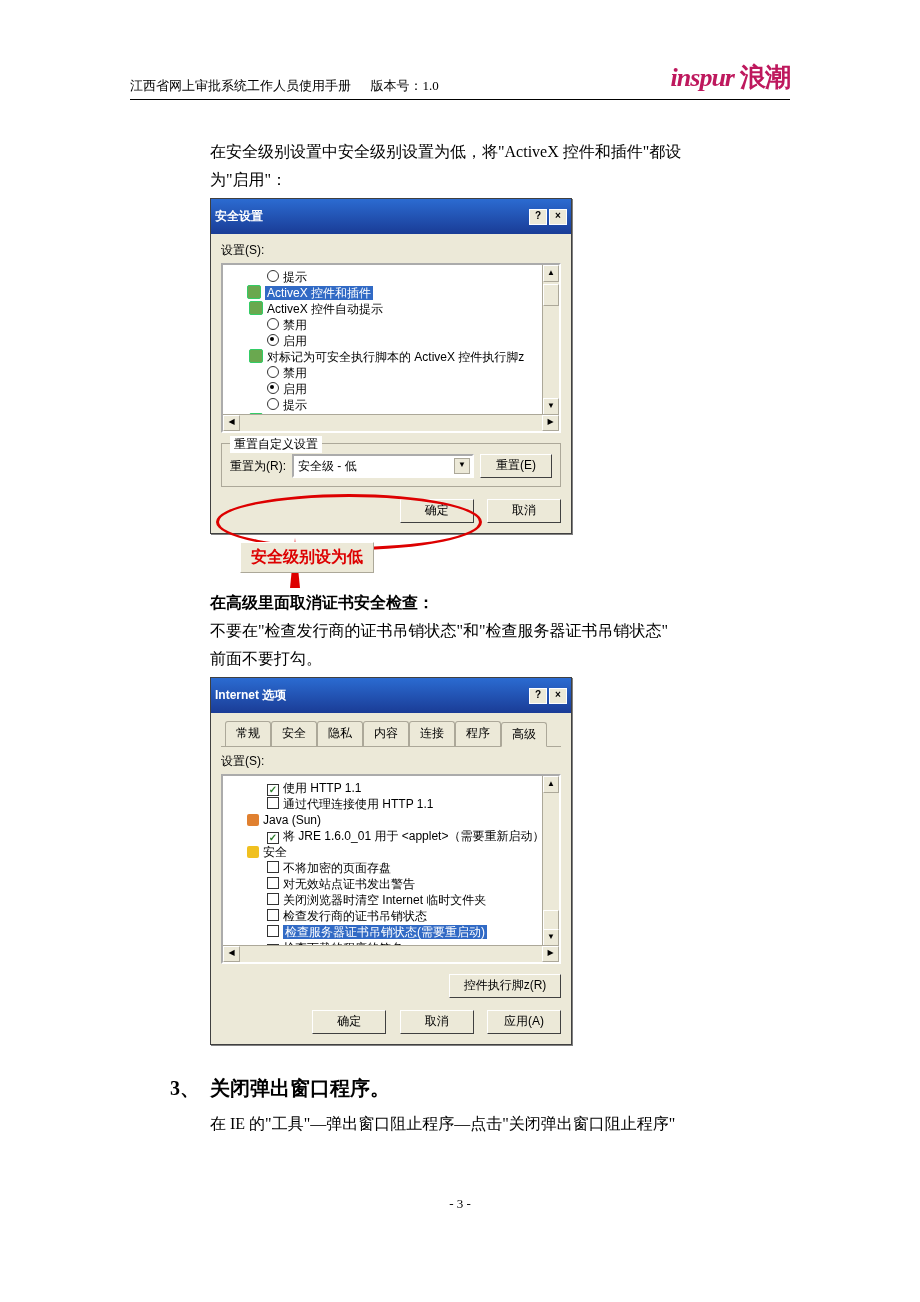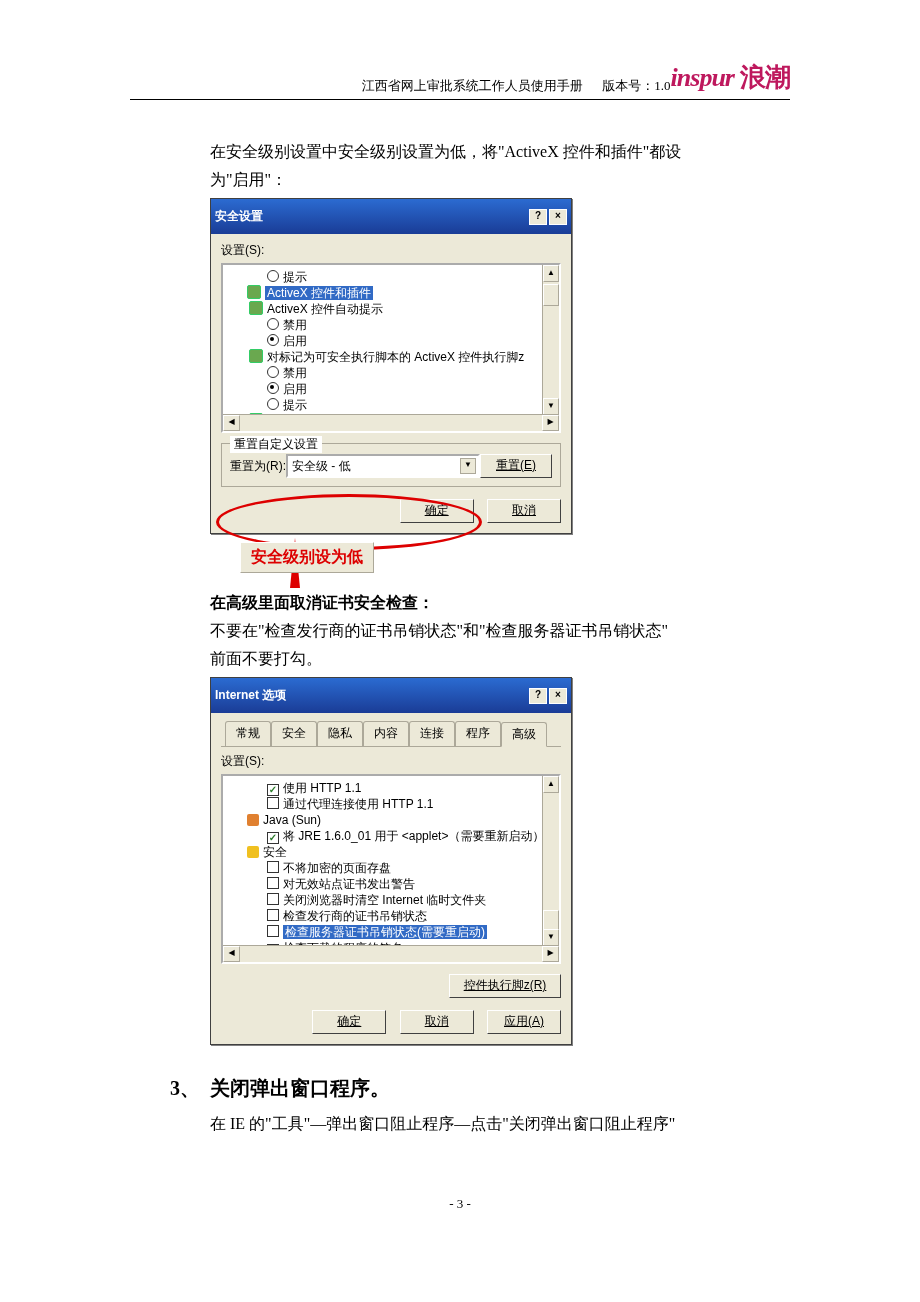--- a/index.html
+++ b/index.html
@@ -14,21 +14,21 @@
     margin: 0 auto;
     position: relative;
     padding: 60px 0 40px 0;
     box-sizing: border-box;
   }
   .header {
     border-bottom: 1px solid #000;
     margin: 0 130px 40px 130px;
     padding-bottom: 4px;
     display: flex;
-    justify-content: flex-end;
+    justify-content: space-between;
     align-items: flex-end;
   }
   .header-left {
     font-size: 13px;
   }
   .header-logo {
     color: #be185d;
     font-size: 26px;
     font-weight: bold;
     font-style: italic;
@@ -118,33 +118,32 @@
     border:1px solid #aca899;
     margin-top:10px;
     padding:10px 8px 8px 8px;
     position:relative;
   }
   .fieldset .legend {
     position:absolute; top:-8px; left:8px;
     background:#ffffff; padding:0 4px;
     font-size:12px;
   }
-  .row-flex { display:flex; align-items:center; }
+  .row-flex { display:flex; align-items:center; gap:6px; }
   .dropdown {
     flex:1; height:20px; border:2px inset #fff; background:#fff; display:flex; align-items:center; justify-content:space-between; padding:0 2px 0 4px;
   }
   .dropdown .dd-arrow { width:14px;height:14px;background:#ece9d8;border:1px solid #aca899;text-align:center;font-size:8px;line-height:12px;}
   .winbtn {
     min-width:70px; height:22px;
     background:#ece9d8;
     border:1px solid #404040;
     border-top-color:#fff;border-left-color:#fff;
     text-align:center; line-height:20px;
     font-size:12px;
-    text-decoration:underline;
   }
   .dlg-footer { text-align:right; padding-top:12px; }
   .dlg-footer .winbtn { display:inline-block; margin-left:10px; min-width:72px; }
   .redcircle1 {
     position:absolute;
     border:3px solid #d00;
     border-radius:50%/50%;
     pointer-events:none;
   }
   .redtext {

